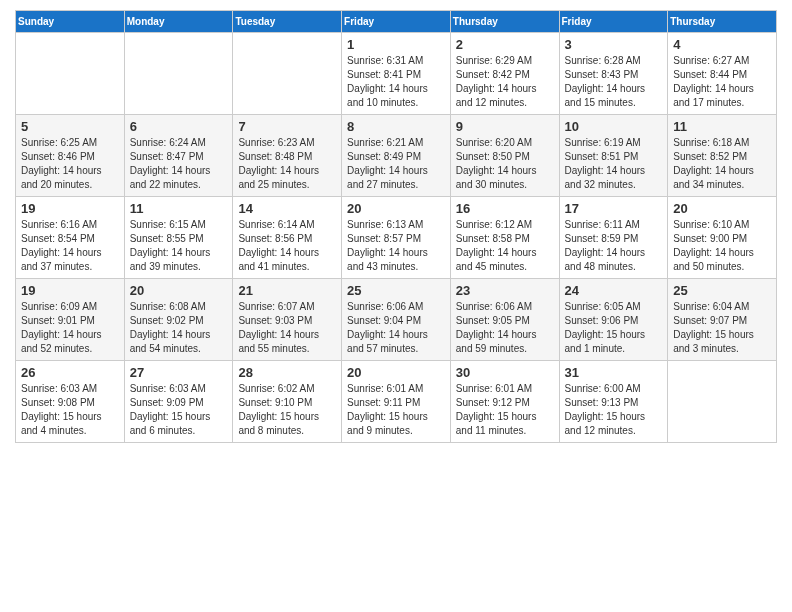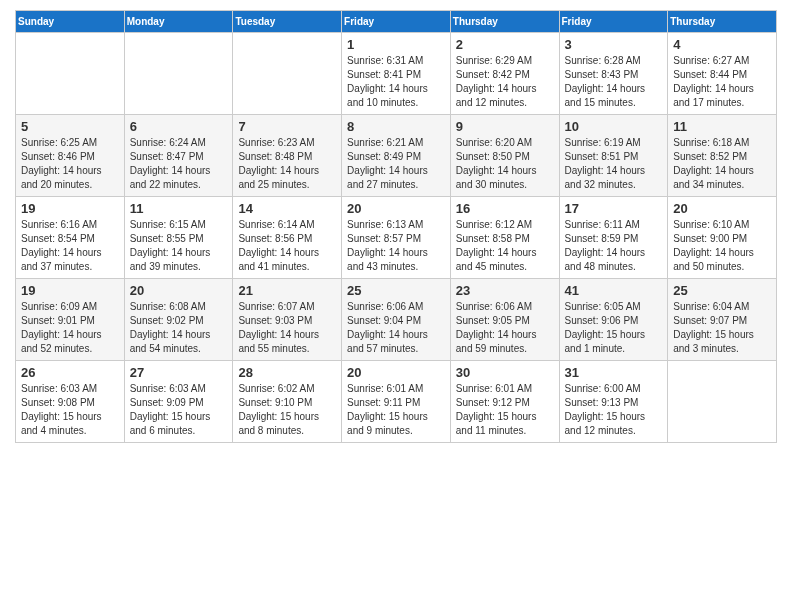--- a/index.html
+++ b/index.html
@@ -199,21 +199,21 @@
           </td>
           <td>
             <span class="day-number">25</span>
             <div class="day-info">Sunrise: 6:06 AM<br>Sunset: 9:04 PM<br>Daylight: 14 hours<br>and 57 minutes.</div>
           </td>
           <td>
             <span class="day-number">23</span>
             <div class="day-info">Sunrise: 6:06 AM<br>Sunset: 9:05 PM<br>Daylight: 14 hours<br>and 59 minutes.</div>
           </td>
           <td>
-            <span class="day-number">41</span>
+            <span class="day-number">24</span>
             <div class="day-info">Sunrise: 6:05 AM<br>Sunset: 9:06 PM<br>Daylight: 15 hours<br>and 1 minute.</div>
           </td>
           <td>
             <span class="day-number">25</span>
             <div class="day-info">Sunrise: 6:04 AM<br>Sunset: 9:07 PM<br>Daylight: 15 hours<br>and 3 minutes.</div>
           </td>
         </tr>
         <tr class="row-odd">
           <td>
             <span class="day-number">26</span>

